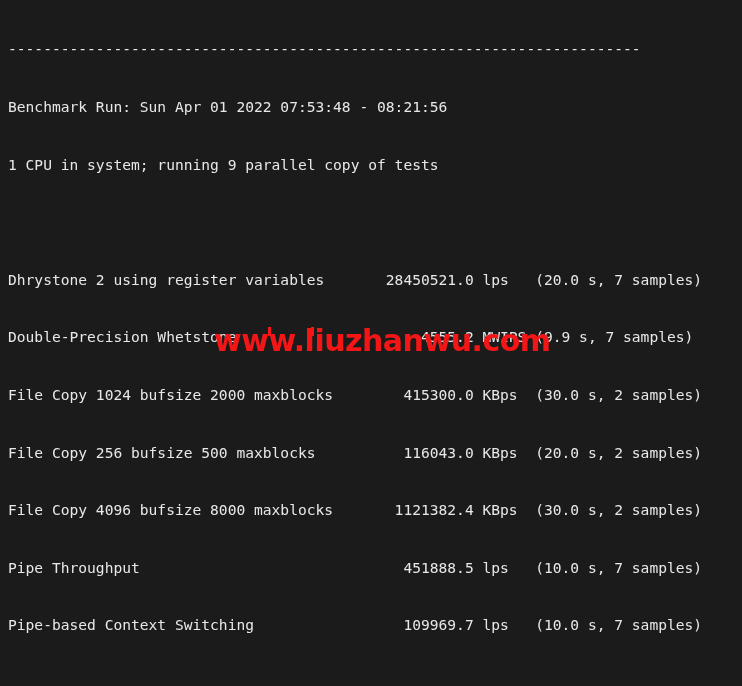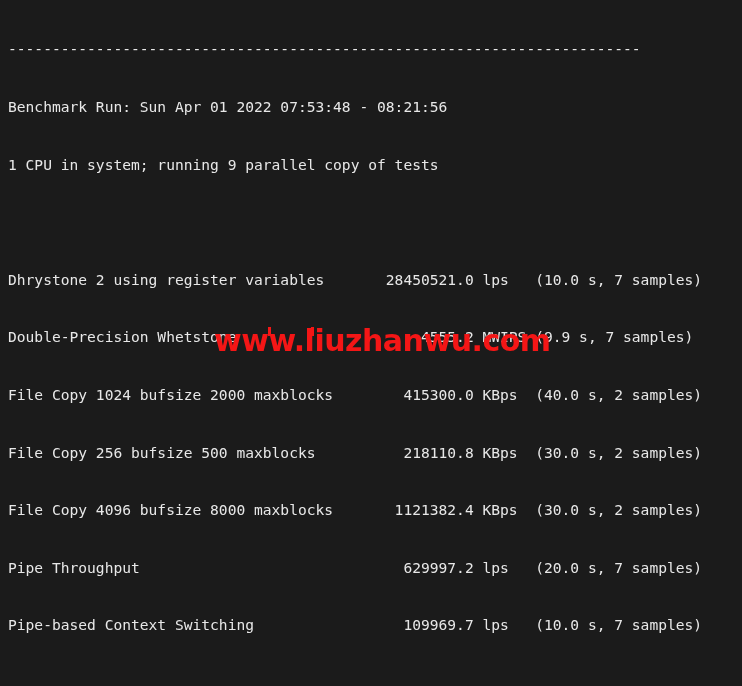--- a/index.html
+++ b/index.html
@@ -73,26 +73,26 @@
 </head>
 <body>
 
 <div id="terminal">
 
   <div id="screen">
     <div class="line">------------------------------------------------------------------------</div>
     <div class="line">Benchmark Run: Sun Apr 01 2022 07:53:48 - 08:21:56</div>
     <div class="line">1 CPU in system; running 9 parallel copy of tests</div>
     <div class="blank"></div>
-    <div class="line">Dhrystone 2 using register variables       28450521.0 lps   (10.0 s, 7 samples)</div>
+    <div class="line">Dhrystone 2 using register variables       28450521.0 lps   (20.0 s, 7 samples)</div>
     <div class="line">Double-Precision Whetstone                     4555.2 MWIPS (9.9 s, 7 samples)</div>
-    <div class="line">File Copy 1024 bufsize 2000 maxblocks        415300.0 KBps  (40.0 s, 2 samples)</div>
-    <div class="line">File Copy 256 bufsize 500 maxblocks          218110.8 KBps  (30.0 s, 2 samples)</div>
+    <div class="line">File Copy 1024 bufsize 2000 maxblocks        415300.0 KBps  (30.0 s, 2 samples)</div>
+    <div class="line">File Copy 256 bufsize 500 maxblocks          116043.0 KBps  (20.0 s, 2 samples)</div>
     <div class="line">File Copy 4096 bufsize 8000 maxblocks       1121382.4 KBps  (30.0 s, 2 samples)</div>
-    <div class="line">Pipe Throughput                              629997.2 lps   (20.0 s, 7 samples)</div>
+    <div class="line">Pipe Throughput                              451888.5 lps   (10.0 s, 7 samples)</div>
     <div class="line">Pipe-based Context Switching                 109969.7 lps   (10.0 s, 7 samples)</div>
     
     
     
     
     
     
     
     
     

